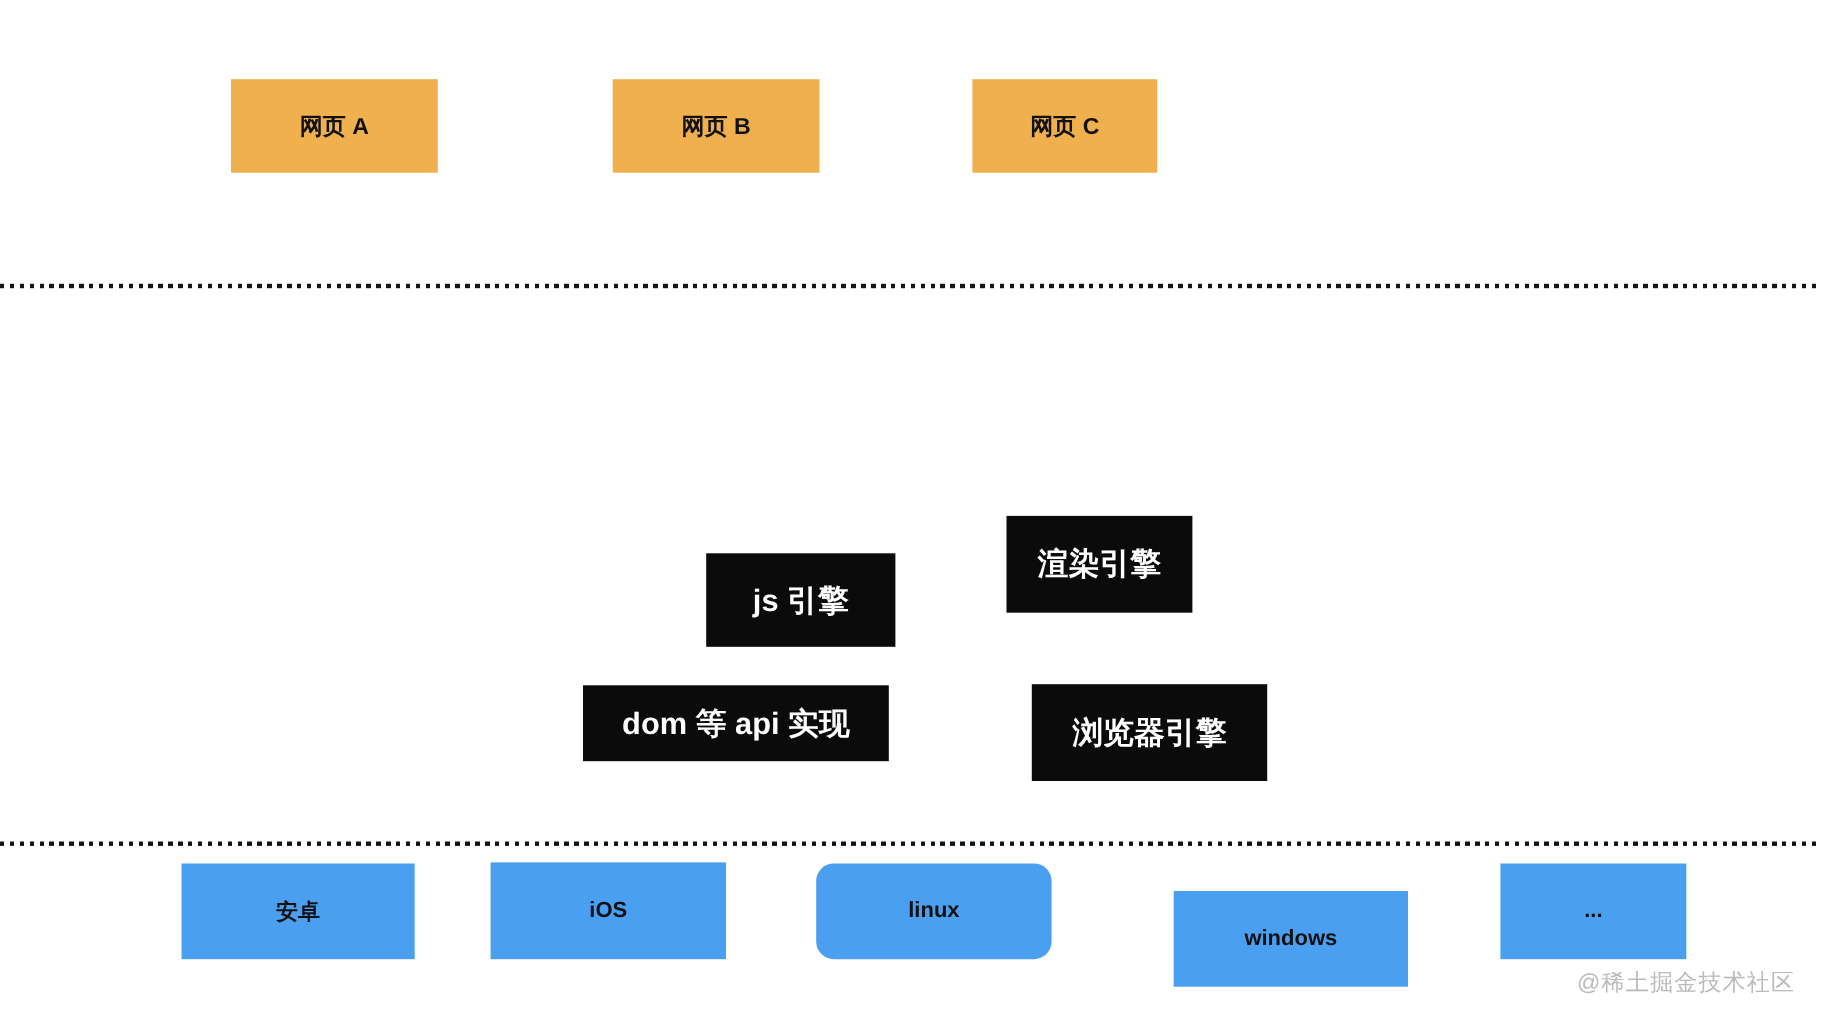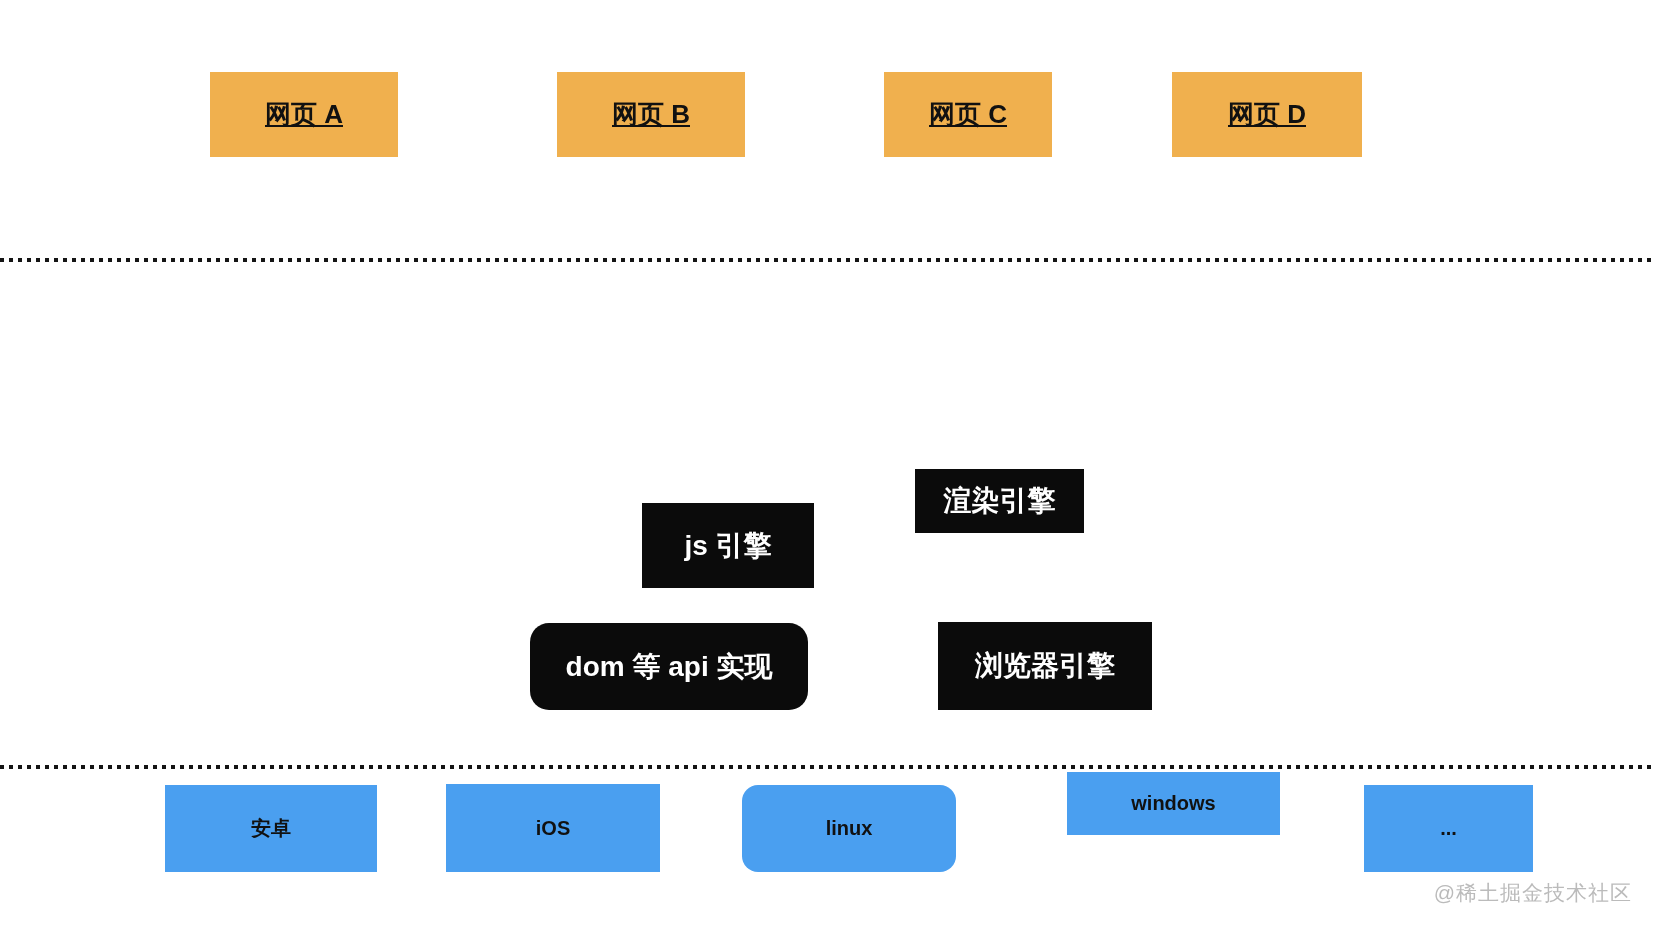--- a/index.html
+++ b/index.html
@@ -13,22 +13,21 @@
   .box{
     position:absolute;
     display:flex;align-items:center;justify-content:center;
     font-weight:bold;
     box-sizing:border-box;
     white-space:nowrap;
   }
   .webpage-box{
     background:var(--webpage_fill,#F0B04E);
     color:var(--webpage_text,#111111);
-    font-size:26px;
-    text-decoration:underline;
+    font-size:21px;
   }
   .engine-box{
     background:var(--engine_fill,#0B0B0B);
     color:var(--engine_text,#ffffff);
     font-size:28px;
   }
   .platform-box{
     background:var(--platform_fill,#4A9FF0);
     color:var(--platform_text,#111111);
     font-size:20px;
@@ -41,46 +40,45 @@
   }
   
   .wp-a{left:210px;top:72px;width:188px;height:85px;}
   .wp-b{left:557px;top:72px;width:188px;height:85px;}
   .wp-c{left:884px;top:72px;width:168px;height:85px;}
   .wp-d{left:1172px;top:72px;width:190px;height:85px;}
   .divider-1{top:258px;}
   
   .browser-engine{left:732px;top:302px;width:253px;height:104px;}
   .js-engine{left:642px;top:470px;width:172px;height:85px;margin-top:33px;}
-  .render-engine{left:915px;top:469px;width:169px;height:64px;}
-  .dom-api{left:530px;top:623px;width:278px;height:87px;border-radius:19px;}
+  .render-engine{left:915px;top:469px;width:169px;height:88px;}
+  .dom-api{left:530px;top:623px;width:278px;height:69px;}
   .render-impl{left:938px;top:622px;width:214px;height:88px;}
   .divider-2{top:765px;}
   
   .pf-android{left:165px;top:785px;width:212px;height:87px;}
   .pf-ios{left:446px;top:784px;width:214px;height:88px;}
   .pf-linux{left:742px;top:785px;width:214px;height:87px;border-radius:16px;}
-  .pf-windows{left:1067px;top:772px;width:213px;height:63px;}
+  .pf-windows{left:1067px;top:810px;width:213px;height:87px;}
   .pf-more{left:1364px;top:785px;width:169px;height:87px;}
   .watermark{
     position:absolute;right:24px;top:879px;
     color:var(--watermark,#BBBBBB);
     font-size:21px;font-weight:normal;
     letter-spacing:1px;
   }
 </style>
 </head>
 <body>
 
 <div class="stage">
 
   <div class="box webpage-box wp-a">网页 A</div>
   <div class="box webpage-box wp-b">网页 B</div>
   <div class="box webpage-box wp-c">网页 C</div>
-  <div class="box webpage-box wp-d">网页 D</div>
 
   <div class="dotted-line divider-1"></div>
 
 
   <div class="box engine-box js-engine">js 引擎</div>
   <div class="box engine-box render-engine">渲染引擎</div>
 
   <div class="box engine-box dom-api">dom 等 api 实现</div>
   <div class="box engine-box render-impl">浏览器引擎</div>
 

